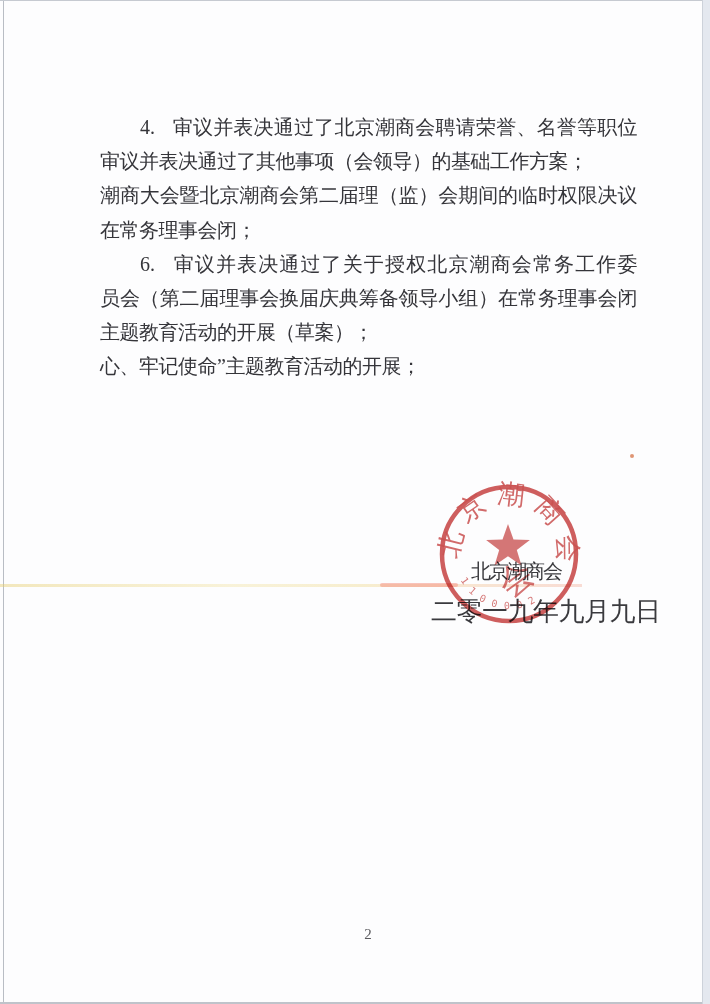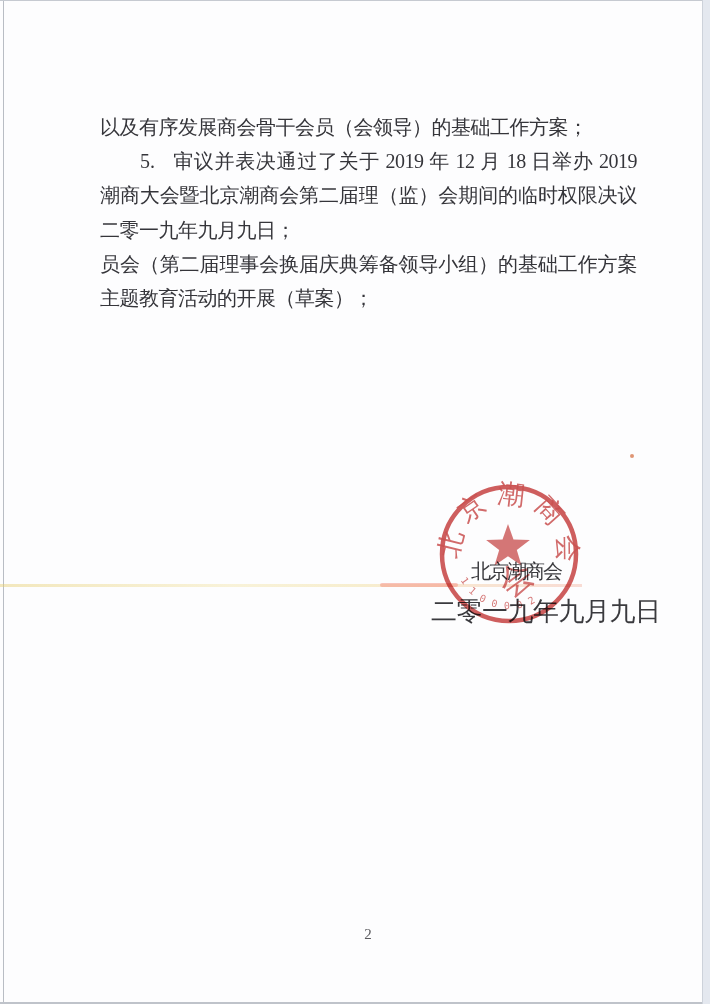--- a/index.html
+++ b/index.html
@@ -79,26 +79,28 @@
   <div class="edge-left"></div>
   <div class="edge-top"></div>
   <div class="edge-bottom"></div>
   <div class="edge-right"></div>
 
   <div class="streak"></div>
   <div class="streak-pink"></div>
   <div class="ink-speck"></div>
 
   <div class="content" id="doc-lines">
-      <div class="line"><span>以及有序发展商会骨干会员（会领导）的基础工作方案；</span></div>
-      <div class="line fill numbered"><span class="num">5.</span><span>审议并表决通过了关于 2019 年 12 月 18 日举办 2019</span></div>
+      <div class="line fill numbered"><span class="num">4.</span><span>审议并表决通过了北京潮商会聘请荣誉、名誉等职位</span></div>
+      <div class="line"><span>审议并表决通过了其他事项（会领导）的基础工作方案；</span></div>
       <div class="line fill"><span>潮商大会暨北京潮商会第二届理（监）会期间的临时权限决议</span></div>
-      <div class="line"><span>二零一九年九月九日；</span></div>
-      <div class="line fill"><span>员会（第二届理事会换届庆典筹备领导小组）的基础工作方案</span></div>
+      <div class="line"><span>在常务理事会闭；</span></div>
+      <div class="line fill numbered"><span class="num">6.</span><span>审议并表决通过了关于授权北京潮商会常务工作委</span></div>
+      <div class="line fill"><span>员会（第二届理事会换届庆典筹备领导小组）在常务理事会闭</span></div>
       <div class="line"><span>主题教育活动的开展（草案）；</span></div>
+      <div class="line"><span>心、牢记使命”主题教育活动的开展；</span></div>
     </div>
 
   <div class="sig-org">北京潮商会</div>
   <div class="sig-date">二零一九年九月九日</div>
 
   <svg class="seal" width="160" height="160" viewBox="0 0 160 160" aria-hidden="true">
     <defs>
       <path id="sealTopArc" d="M 30.8 88.7 A 50 50 0 1 1 129.2 88.7" fill="none"></path>
       <path id="sealBottomArc" d="M 28.3 98.8 A 55 55 0 0 0 131.7 98.8" fill="none"></path>
     </defs>

